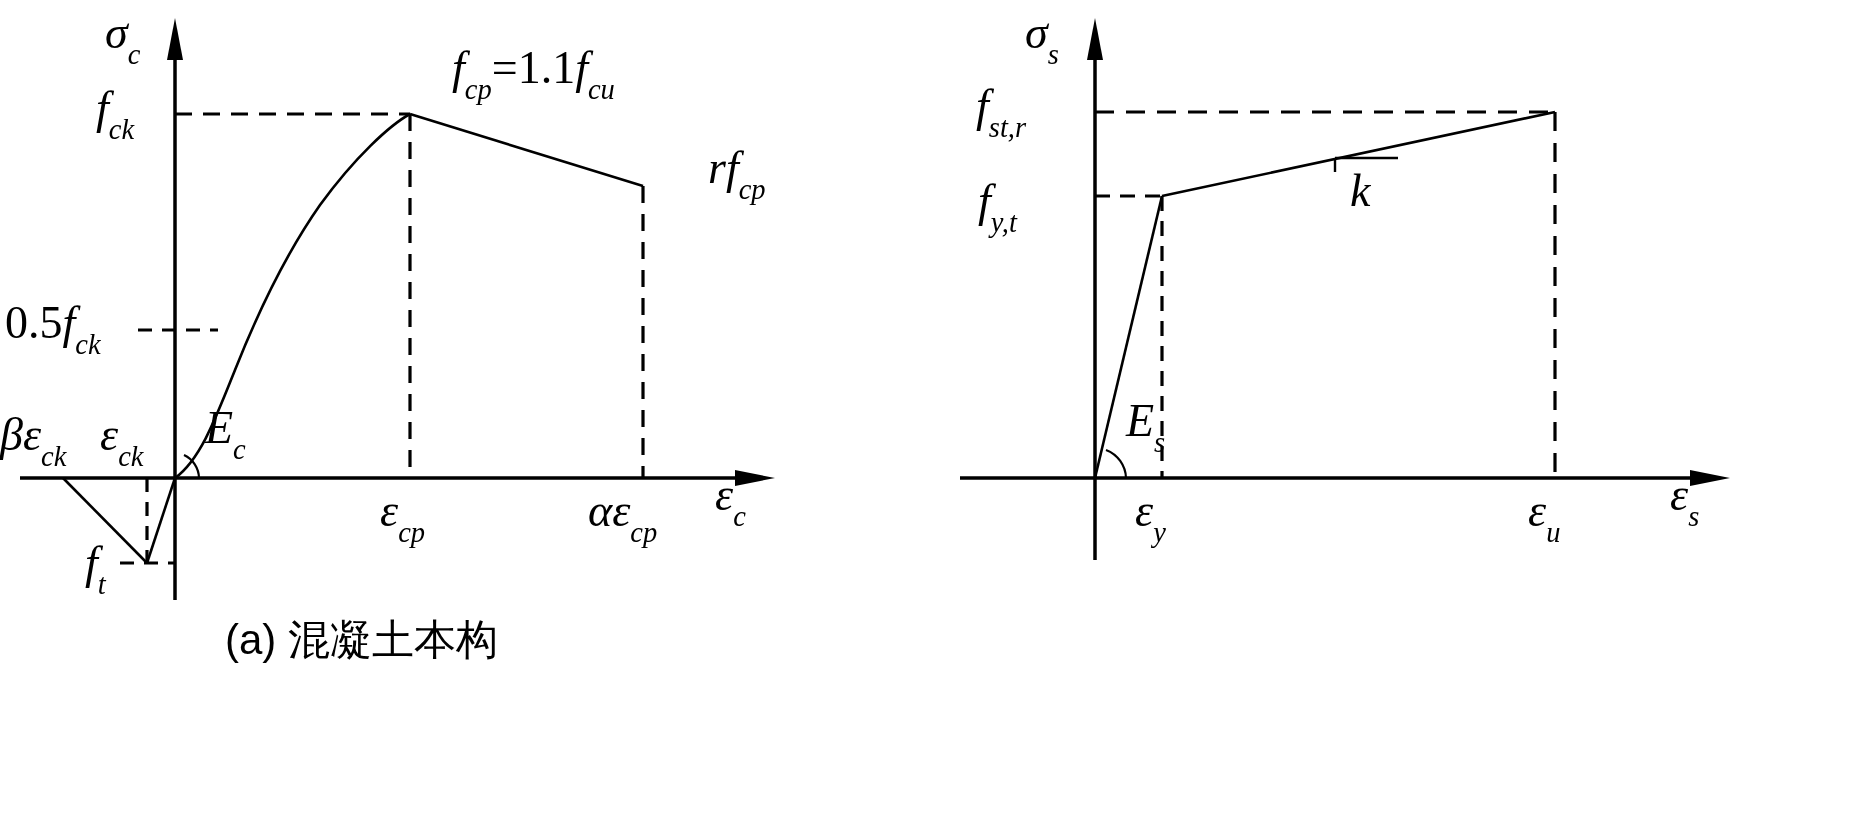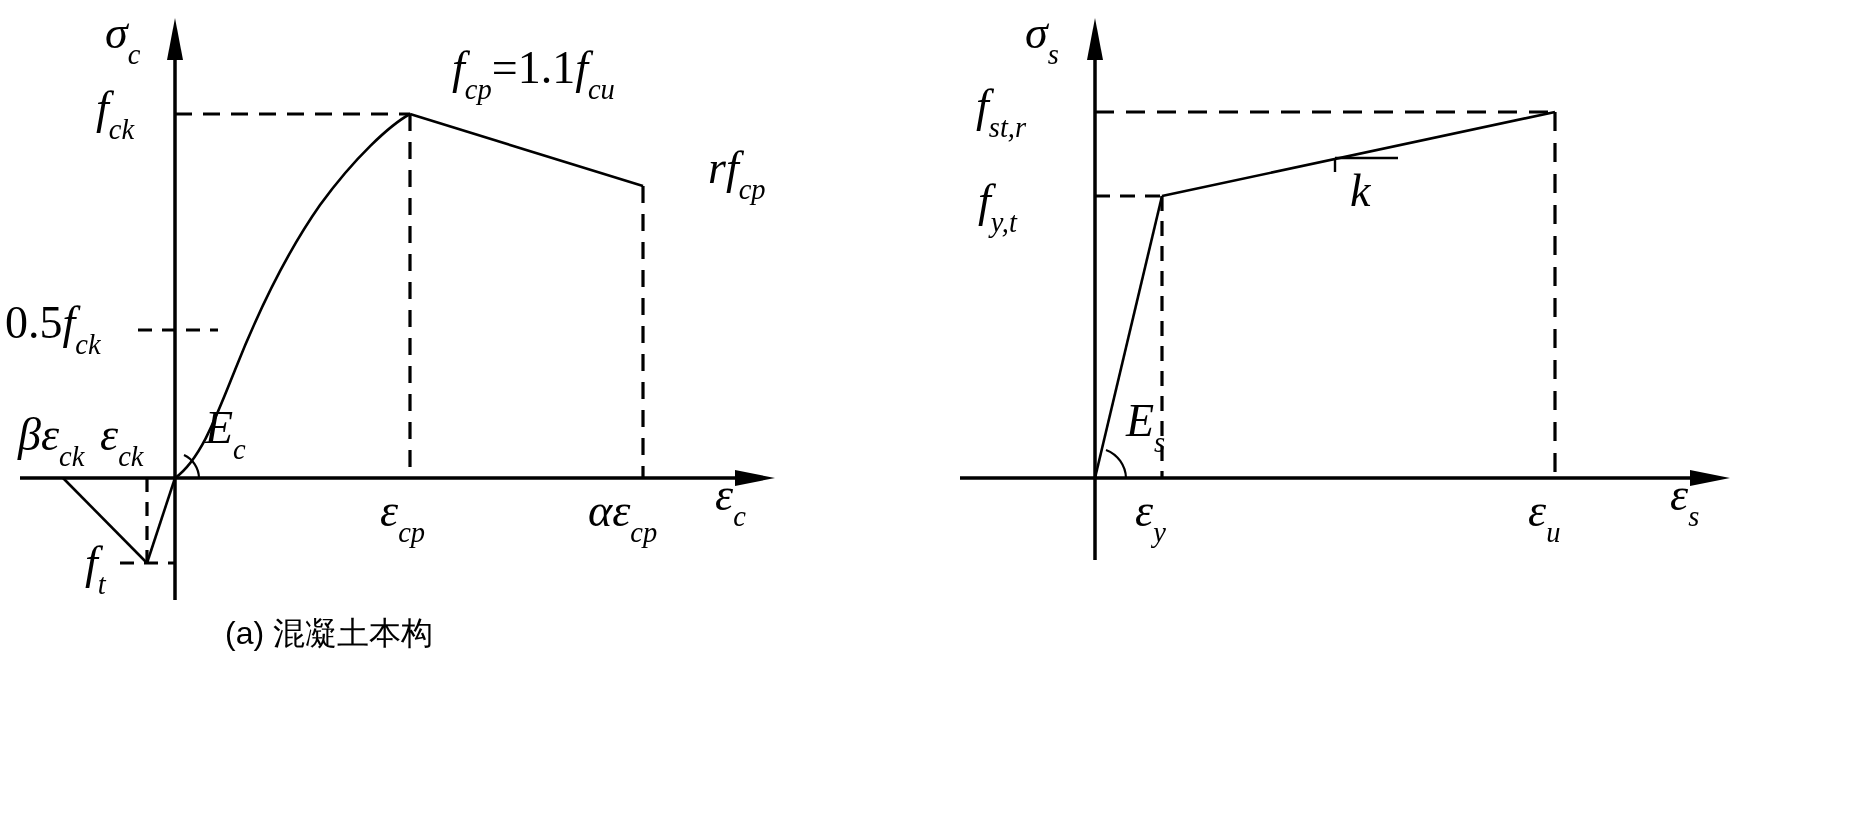--- a/index.html
+++ b/index.html
@@ -55,21 +55,21 @@
     font-style: italic;
   }
   .lbl .up {
     font-style: normal;
   }
   .sz-big  { font-size: 46px; }
   .caption {
     position: absolute;
     font-family: "Liberation Sans", "DejaVu Sans", sans-serif;
     font-style: normal;
-    font-size: 32px;
+    font-size: 42px;
     white-space: nowrap;
     color: #000;
   }
 </style>
 </head>
 <body>
 
 <div id="figure">
 
   <div class="panel" id="panel-a">
@@ -112,21 +112,21 @@
     </div>
 
     <div class="lbl sz-big" style="left:96px; top:85px;">
       <span>f</span><span class="sub">ck</span>
     </div>
 
     <div class="lbl sz-big" style="left:5px; top:300px;">
       <span class="up">0.5</span><span>f</span><span class="sub">ck</span>
     </div>
 
-    <div class="lbl sz-big" style="left:18px; top:412px;">
+    <div class="lbl sz-big" style="left:0px; top:412px;">
       <span>β</span><span>ε</span><span class="sub">ck</span>
     </div>
 
     <div class="lbl sz-big" style="left:100px; top:412px;">
       <span>ε</span><span class="sub">ck</span>
     </div>
 
     <div class="lbl sz-big" style="left:205px; top:405px;">
       <span>E</span><span class="sub">c</span>
     </div>

